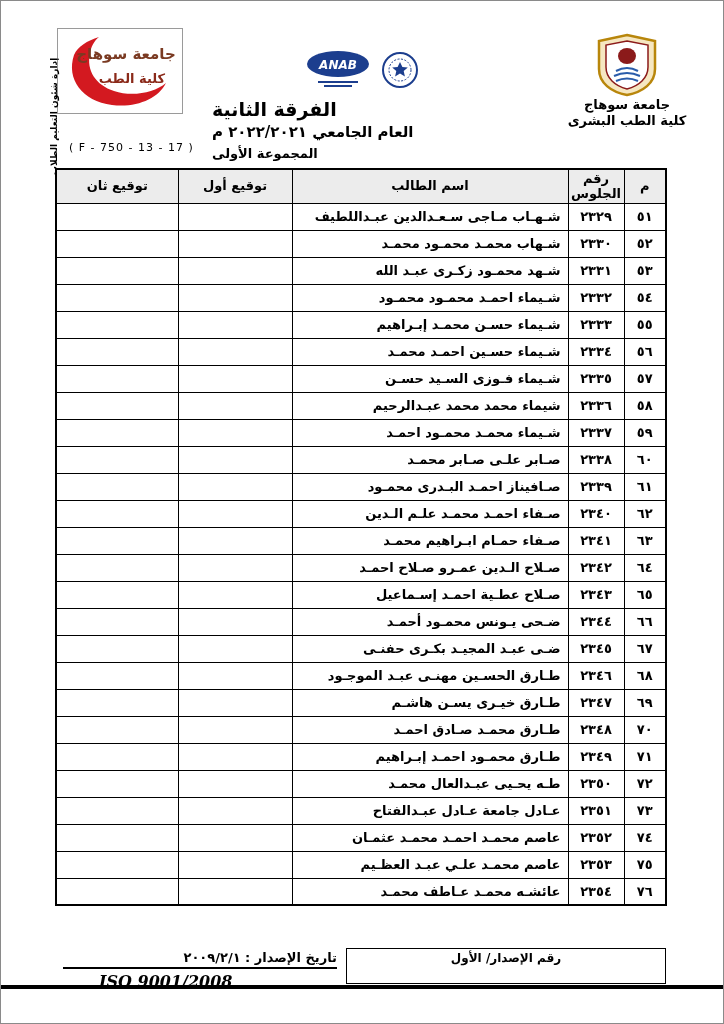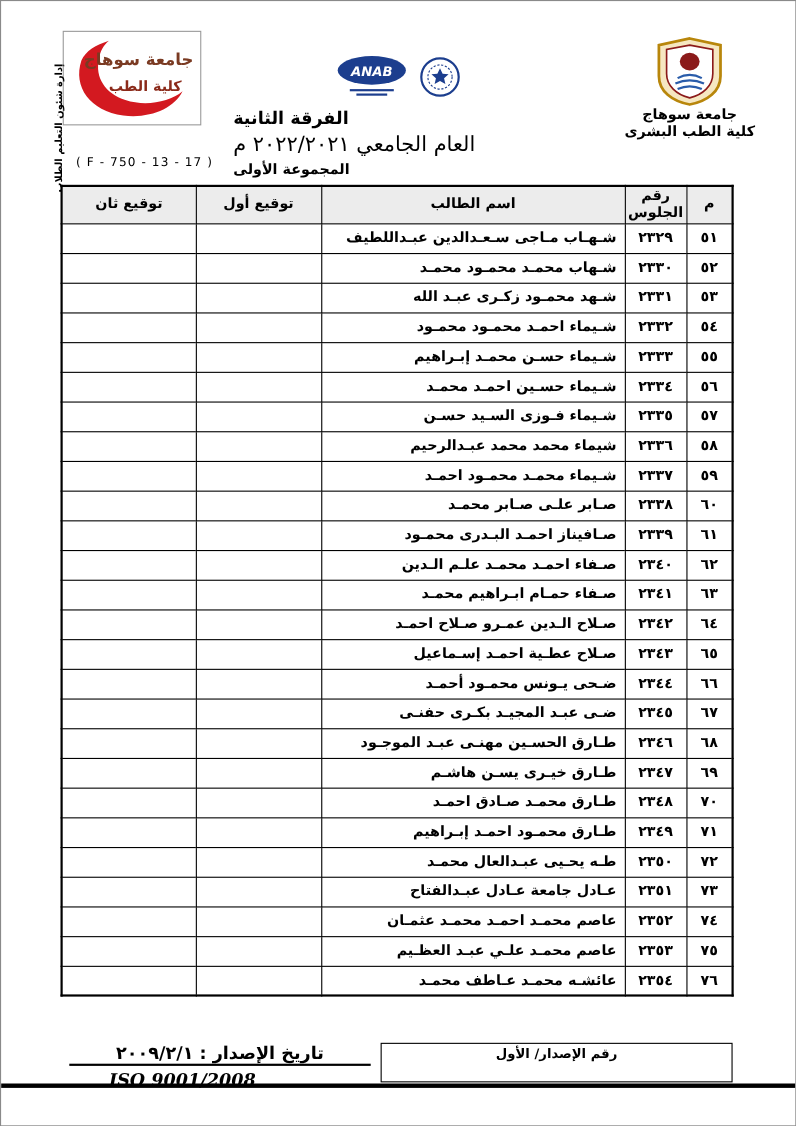--- a/index.html
+++ b/index.html
@@ -18,22 +18,22 @@
   }
 
   
   .hdr-right { position: absolute; top: 32px; right: 26px; width: 140px; text-align: center; }
   .hdr-right svg { display: block; margin: 0 auto; }
   .uni-name, .fac-name { font-size: 13px; font-weight: bold; line-height: 1.25; }
 
   
   .hdr-center { position: absolute; top: 46px; left: 50%; transform: translateX(-50%); width: 300px; text-align: left; }
   .logo-row { direction: ltr; display: flex; justify-content: center; align-items: center; gap: 10px; height: 46px; }
-  .title-grade { font-size: 16px; font-weight: bold; margin-top: 5px; }
-  .title-year  { font-size: 19px; font-weight: normal; margin-top: 3px; }
+  .title-grade { font-size: 19px; font-weight: bold; margin-top: 5px; }
+  .title-year  { font-size: 15px; font-weight: bold; margin-top: 3px; }
   .title-group { font-size: 13px; font-weight: bold; margin-top: 5px; }
 
   
   .hdr-left-box {
     position: absolute; top: 27px; left: 56px; width: 126px; height: 86px;
     border: 1px solid #9a9a9a; background: #fff;
     display: flex; align-items: center; justify-content: center;
   }
   .side-vertical {
     position: absolute; left: 48px; top: 174px;
@@ -62,22 +62,22 @@
   .roster td.c-s1, .roster td.c-s2 { background: #fff; }
 
   
   .issue-box {
     position: absolute; top: 947px; right: 57px; width: 320px; height: 36px;
     border: 1px solid #000; font-size: 12px; font-weight: bold;
     text-align: center; line-height: 19px;
   }
   .date-box {
     position: absolute; top: 947px; left: 62px; width: 274px; height: 21px;
-    border-bottom: 2px solid #000; font-size: 16px; font-weight: bold;
-    text-align: center; line-height: 19px;
+    border-bottom: 2px solid #000; font-size: 13px; font-weight: bold;
+    line-height: 19px;
   }
   .iso-text {
     position: absolute; top: 971px; left: 98px;
     direction: ltr; font-size: 16px; font-weight: bold; font-style: italic;
     font-family: "DejaVu Serif", serif;
   }
   .bottom-rule { position: absolute; top: 984px; left: 0; width: 100%; height: 4px; background: #000; }
 </style>
 </head>
 <body>

